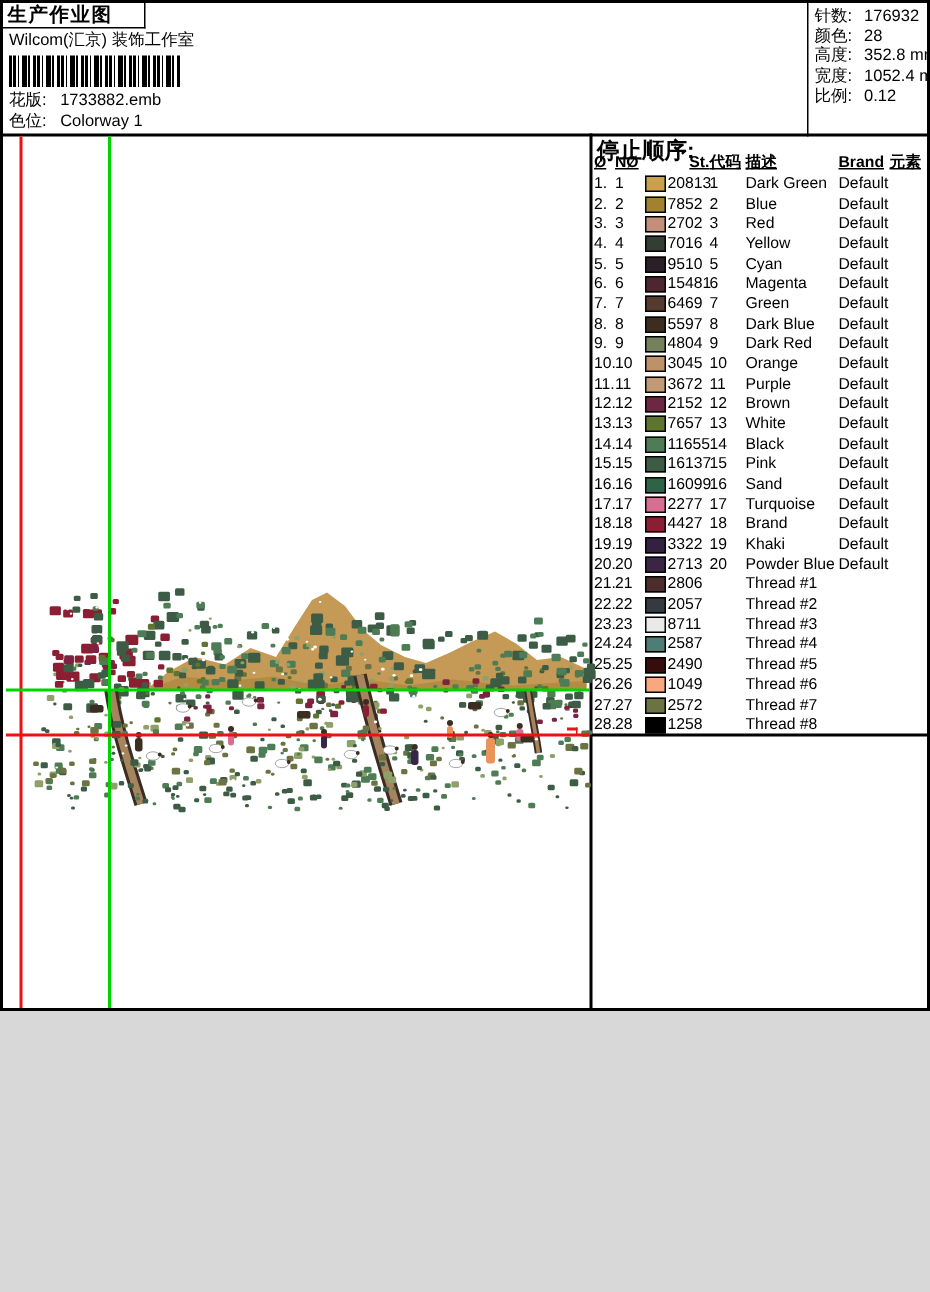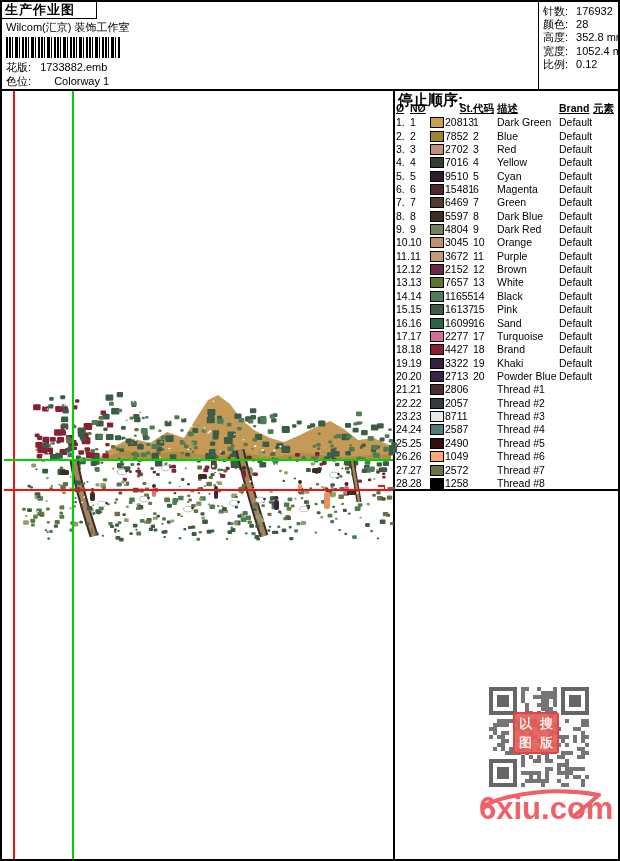--- a/index.html
+++ b/index.html
@@ -1,16 +1,16 @@
 <!DOCTYPE html>
 <html><head>
 <meta charset="utf-8">
 <style>
   html,body{margin:0;padding:0;background:#d8d8d8;font-family:"Liberation Sans","DejaVu Sans",sans-serif;}
-  .page{position:relative;width:620px;height:861px;background:#fff;margin:0 auto;overflow:hidden;
+  .page{position:relative;width:620px;height:674px;background:#fff;margin:0 auto;overflow:hidden;
         box-sizing:border-box;border:2px solid #000;}
   .hline{position:absolute;background:#000;height:2px;}
   .vline{position:absolute;background:#000;width:2px;}
   
   .title-box{position:absolute;left:0;top:0;width:91px;height:14px;border-right:1px solid #000;
              border-bottom:1px solid #000;padding:1px 0 1px 3px;font-size:13px;font-weight:bold;
              line-height:13px;letter-spacing:1px;white-space:nowrap;background:#fff;z-index:4;}
   .subtitle{position:absolute;left:4px;top:19px;font-size:11px;line-height:12px;white-space:nowrap;}
   .barcode{position:absolute;left:4px;top:35px;width:114px;height:21px;
     background:repeating-linear-gradient(90deg,#000 0 2px,#fff 2px 3px,#000 3px 5px,#fff 5px 6px,
@@ -1148,21 +1148,21 @@
 
   <div class="title-box">生产作业图</div>
   <div class="subtitle">Wilcom(汇京) 装饰工作室</div>
   <div class="barcode"></div>
   <div class="meta-line" style="top:59px;">
     <span>花版:</span>
     <span style="margin-left:6px;">1733882.emb</span>
   </div>
   <div class="meta-line" style="top:73px;">
     <span>色位:</span>
-    <span style="margin-left:20px;">Colorway 1</span>
+    <span style="margin-left:6px;">Colorway 1</span>
   </div>
 
   <div class="info-box">
     <div class="info-line">
       <span class="lbl">针数:</span>
       <span>176932</span>
     </div>
     <div class="info-line">
       <span class="lbl">颜色:</span>
       <span>28</span>

